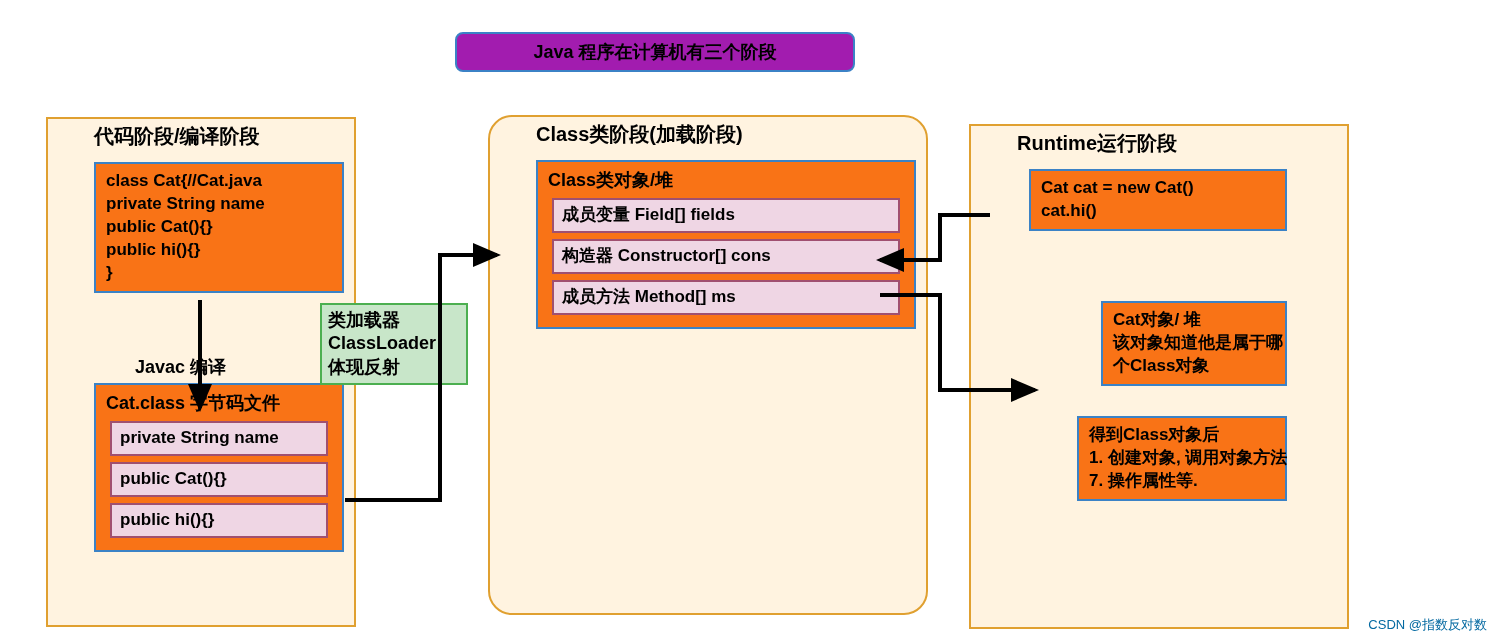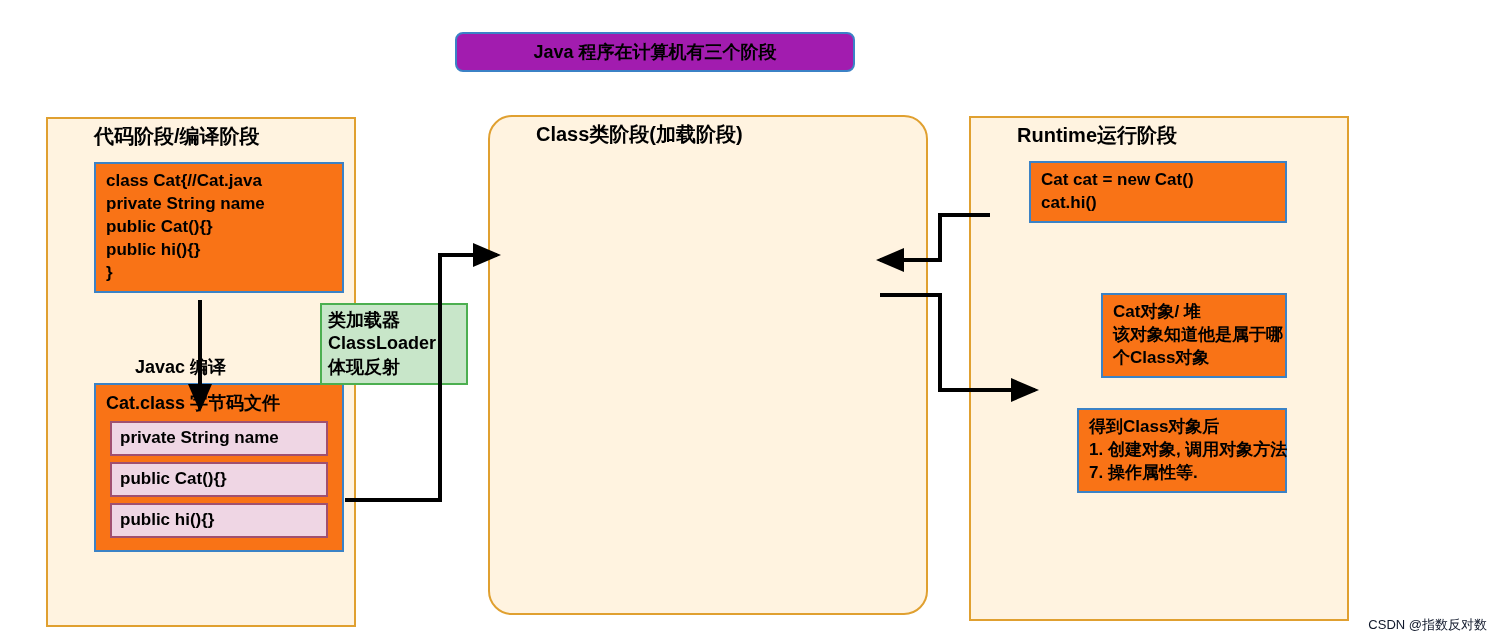--- a/index.html
+++ b/index.html
@@ -71,21 +71,21 @@
   }
   .label {
     position: absolute;
     font-weight: bold;
     font-size: 18px;
   }
   .watermark {
     position: absolute;
     right: 10px;
     bottom: 4px;
-    color: #0f172a;
+    color: #0369a1;
     font-size: 13px;
   }
   svg.arrows {
     position: absolute;
     left: 0; top: 0;
     width: 1497px; height: 638px;
     pointer-events: none;
   }
 </style>
 </head>
@@ -109,23 +109,29 @@
 </div>
 
 <div class="label" style="left:135px; top:355px;">Javac 编译</div>
 
 <div class="green-box" style="left:320px; top:303px; width:148px; white-space:pre;">类加载器
 ClassLoader
 体现反射</div>
 
 <div class="stage" style="left:488px; top:115px; width:440px; height:500px;border-radius:24px;">
   <div class="stage-title">Class类阶段(加载阶段)</div>
+  <div class="blue-box">
+    <div class="blue-box-inner-title">Class类对象/堆</div>
+    <div class="pink-box">成员变量 Field[] fields</div>
+    <div class="pink-box">构造器 Constructor[] cons</div>
+    <div class="pink-box">成员方法 Method[] ms</div>
+  </div>
 </div>
 
-<div class="stage" style="left:969px; top:116px; width:380px; height:505px;">
+<div class="stage" style="left:969px; top:124px; width:380px; height:505px;">
   <div class="stage-title">Runtime运行阶段</div>
   <div class="blue-box" style="white-space:pre; margin-left:22px; margin-right:60px;">Cat cat = new Cat()
 cat.hi()</div>
   <div class="blue-box" style="white-space:pre; margin-top:70px; margin-left:94px; margin-right:60px;">Cat对象/ 堆
 该对象知道他是属于哪
 个Class对象</div>
   <div class="blue-box" style="white-space:pre; margin-top:30px; margin-left:70px; margin-right:60px;">得到Class对象后
 1. 创建对象, 调用对象方法
 7. 操作属性等.</div>
 </div>

